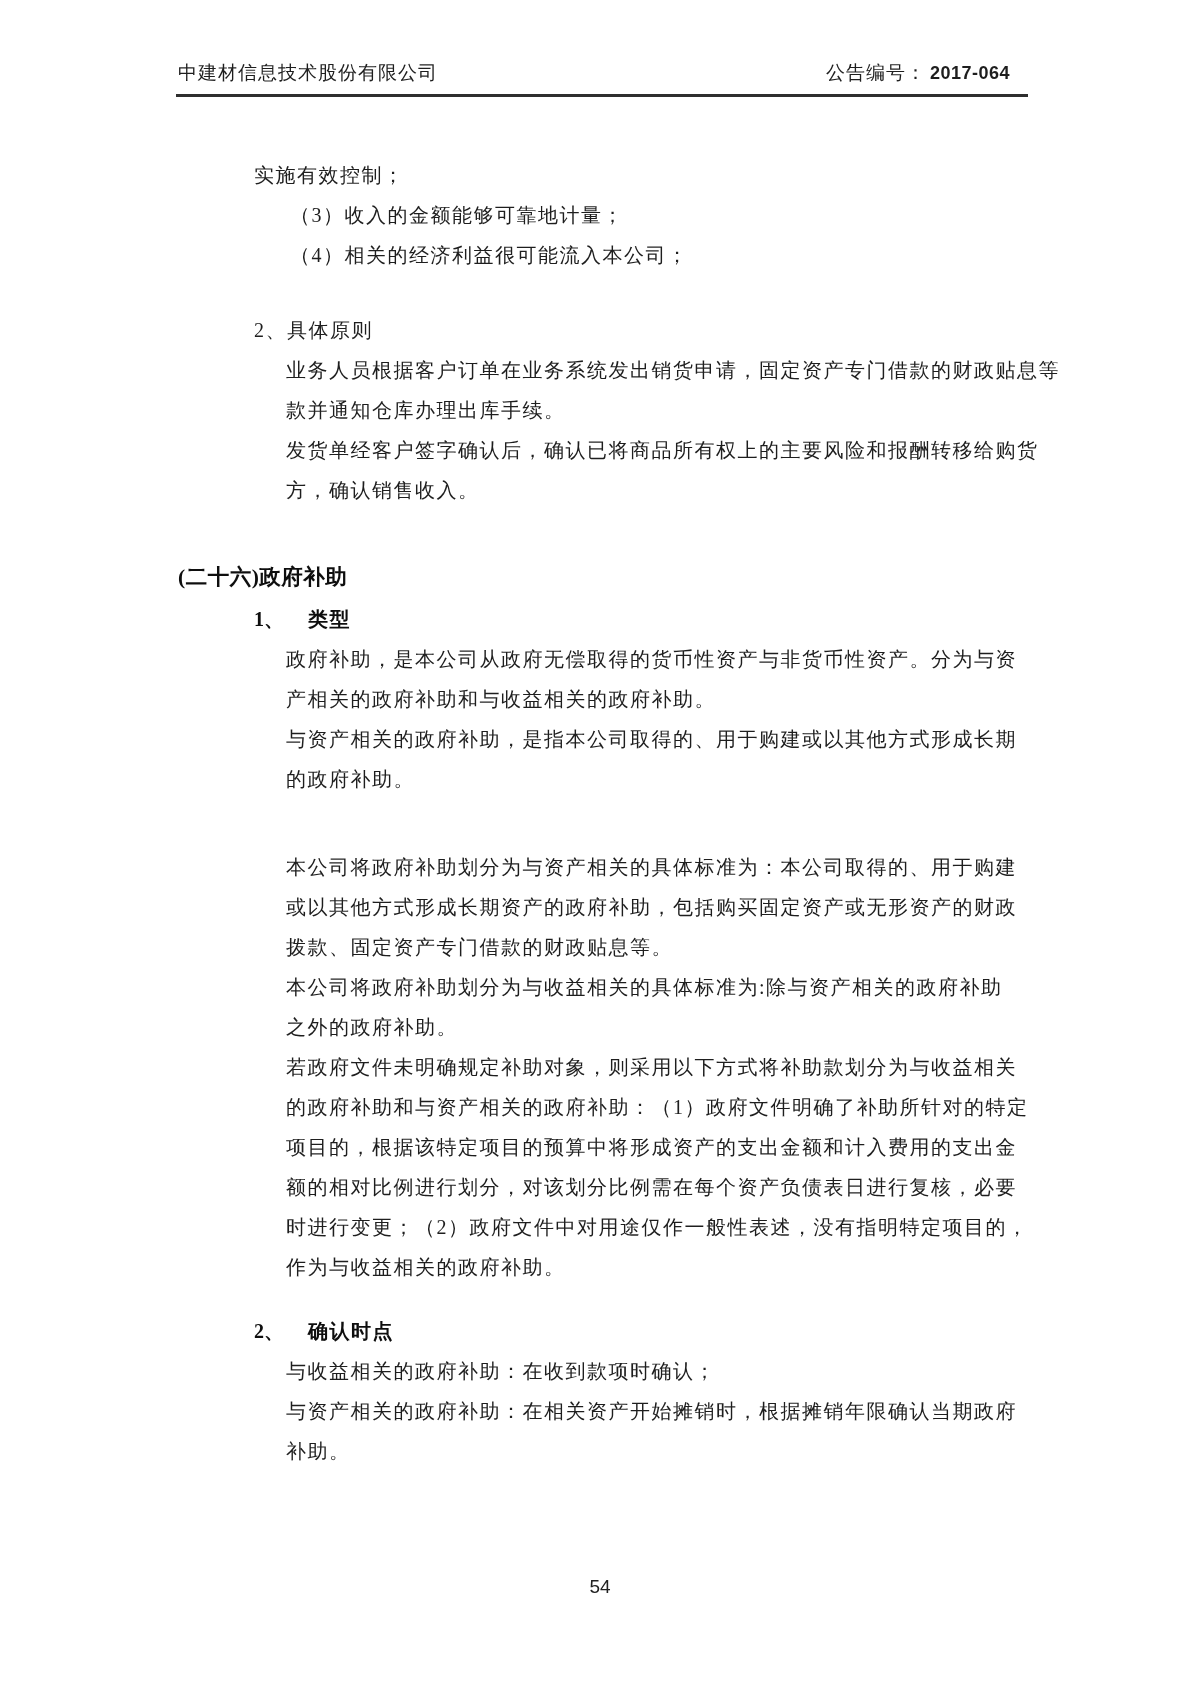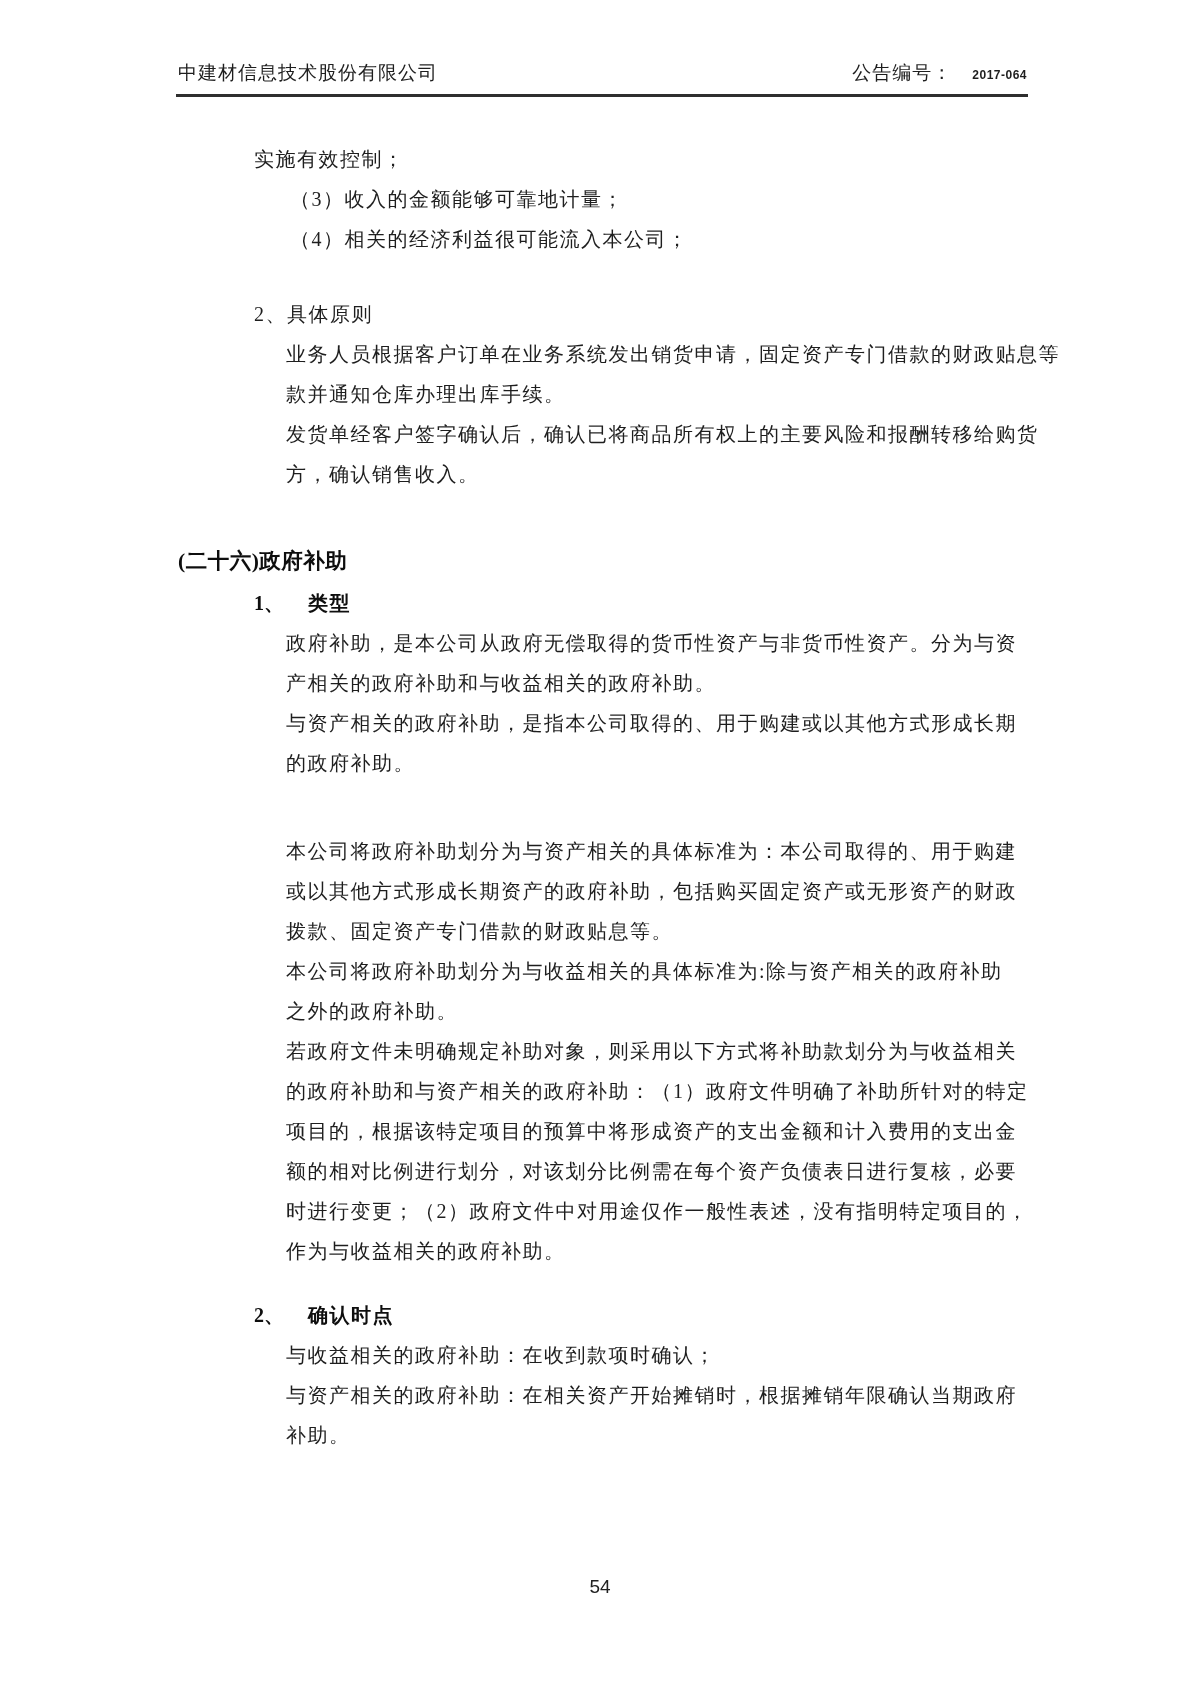--- a/index.html
+++ b/index.html
@@ -5,34 +5,34 @@
   html,body{margin:0;padding:0;background:#ffffff;}
   .page{
     position:relative;
     width:1200px;height:1696px;
     background:#ffffff;
     font-family:"Liberation Serif","DejaVu Serif",serif;
     color:#1e1e1e;
     overflow:hidden;
   }
   .header{
-    position:absolute;left:178px;right:173px;top:60px;
+    position:absolute;left:178px;right:190px;top:60px;
     display:flex;justify-content:space-between;align-items:baseline;
     font-size:19px;letter-spacing:1px;white-space:nowrap;
   }
   .annno{
     font-family:"Liberation Sans","DejaVu Sans",sans-serif;
-    font-weight:bold;font-size:12px;letter-spacing:0.5px;margin-left:20px;
+    font-weight:bold;font-size:18px;letter-spacing:0.5px;margin-left:4px;
   }
   .rule{
     position:absolute;left:176px;right:172px;top:94px;
     height:3px;background:#2e2e2e;
   }
   .body{
-    position:absolute;left:178px;top:139px;width:848px;
+    position:absolute;left:178px;top:155px;width:848px;
     font-size:20px;line-height:40px;letter-spacing:1.5px;font-family:Liberation Serif, serif;
   }
   .line{white-space:nowrap;}
   .ind1{margin-left:76px;}
   .ind1b{margin-left:112px;}
   .para{margin-left:108px;}
   .sec{
     margin-left:0;margin-top:45px;
     font-weight:bold;color:#0e0e0e;
     font-size:21.5px;line-height:44px;letter-spacing:0.5px;

